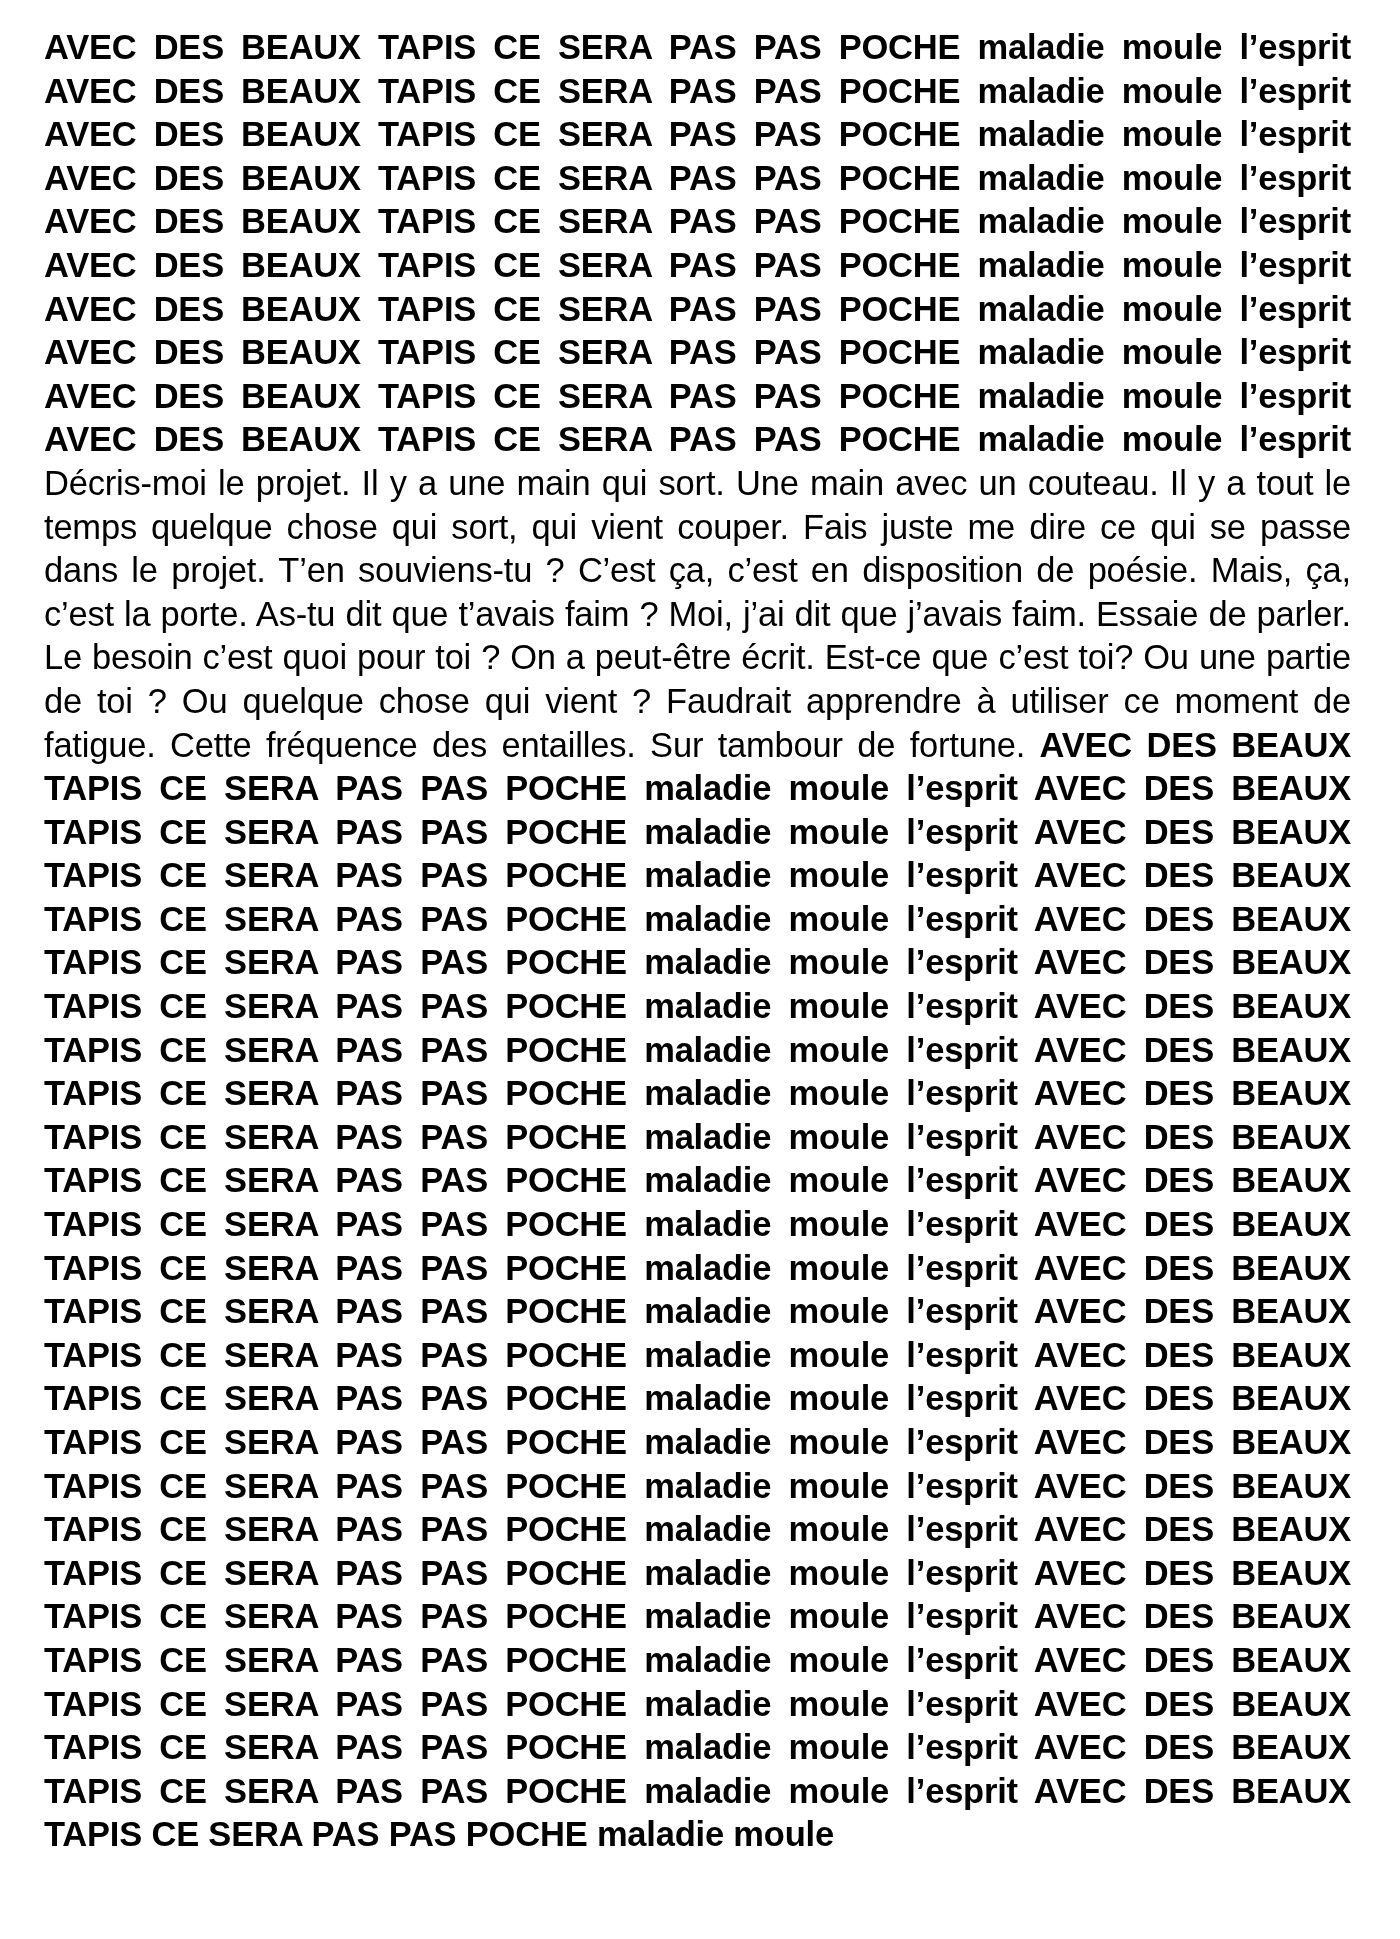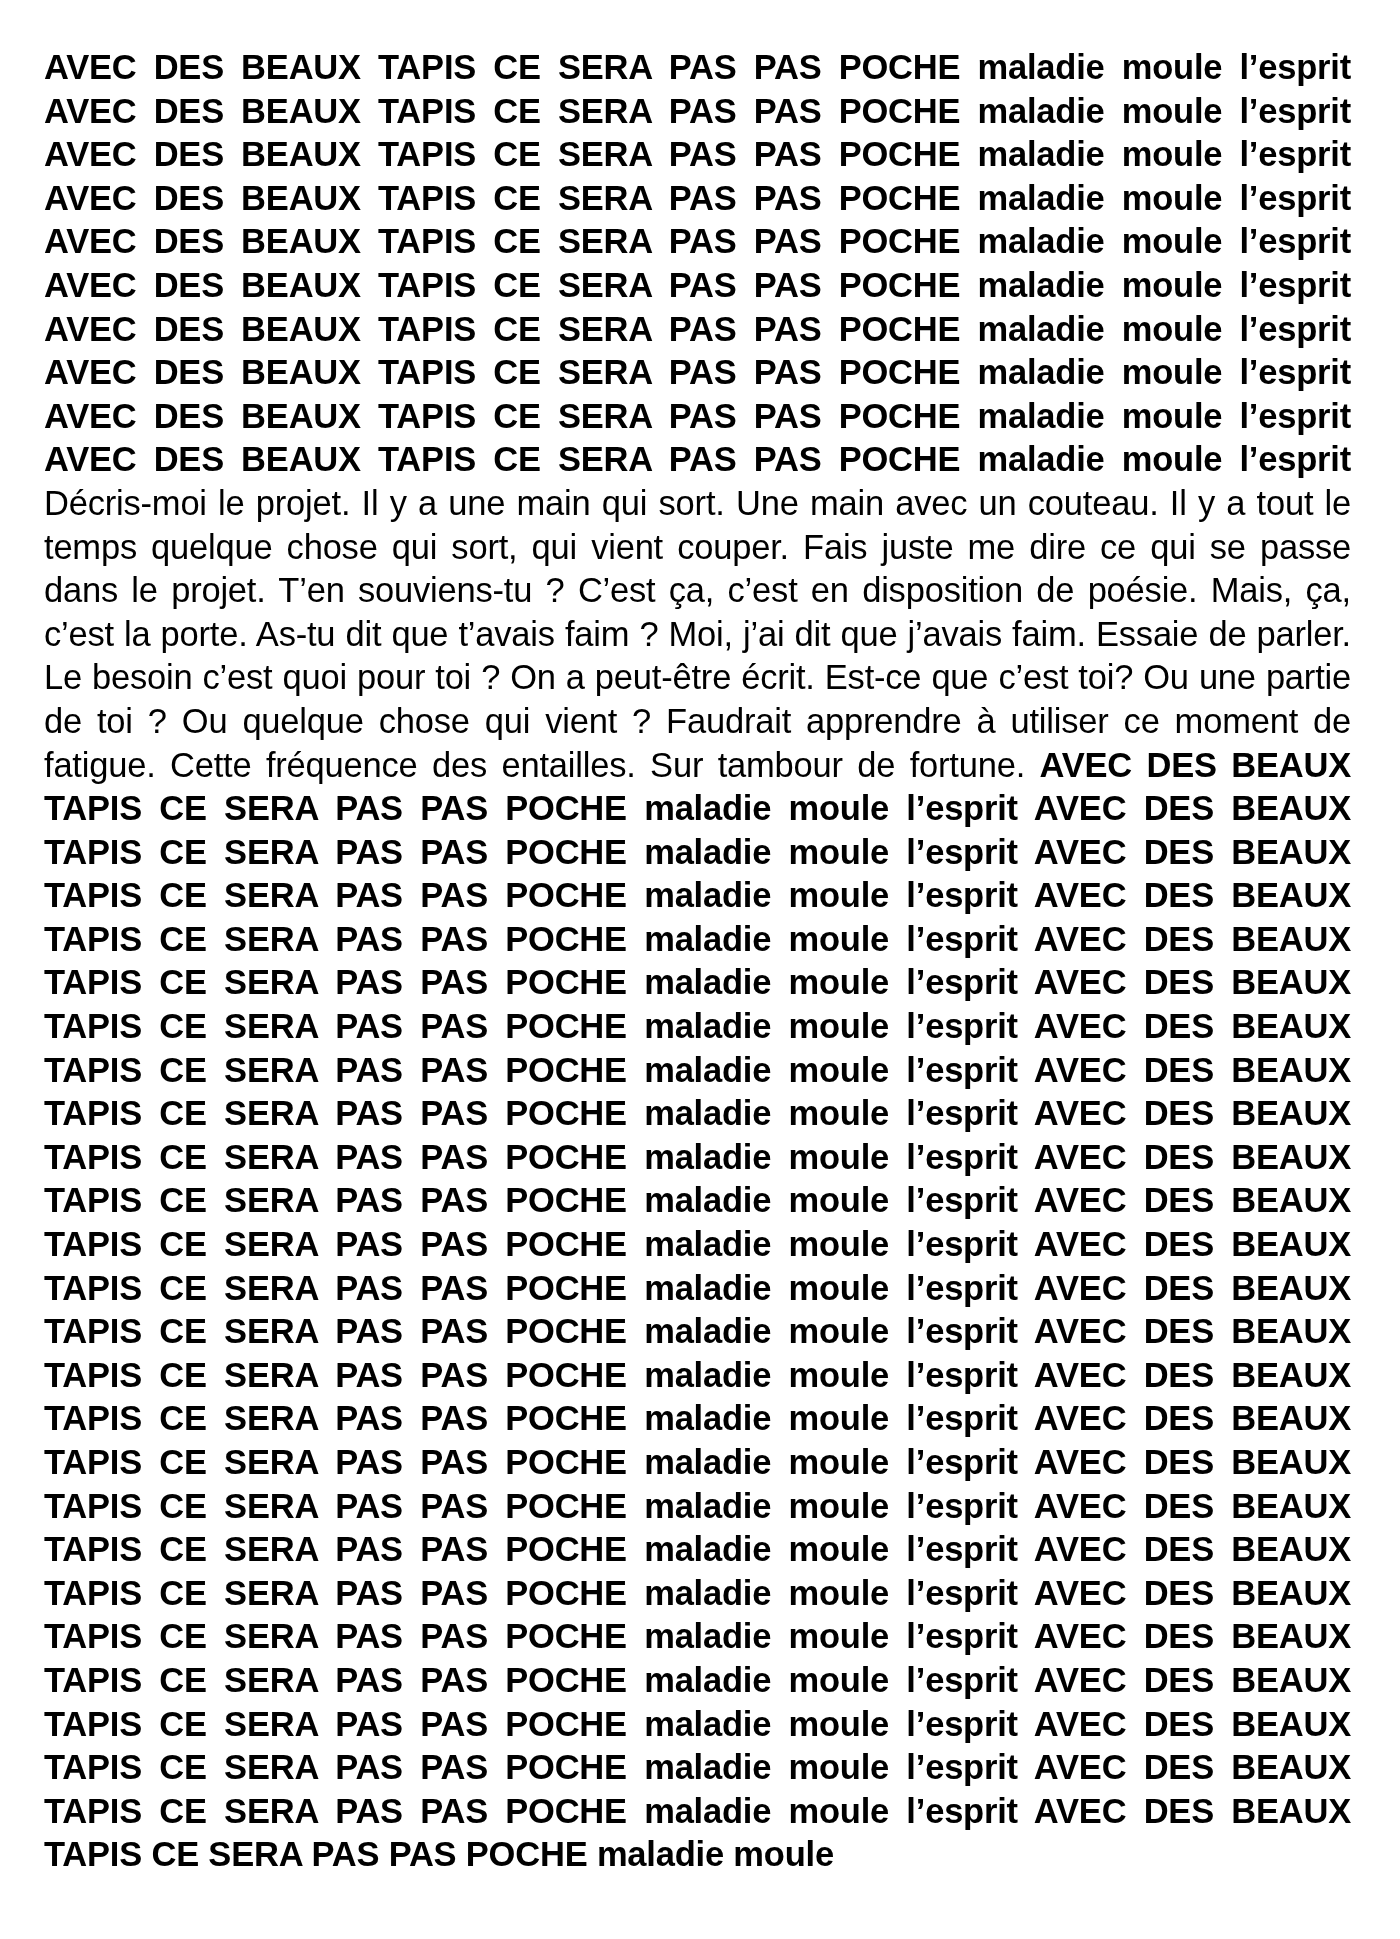--- a/index.html
+++ b/index.html
@@ -9,21 +9,21 @@
     }
     body {
       width: 1400px;
       height: 1939px;
       overflow: hidden;
       position: relative;
     }
     .page {
       position: absolute;
       left: 44px;
-      top: 46px;
+      top: 26px;
       width: 1307px;
       font-family: "Liberation Sans", sans-serif;
       font-size: 34.5px;
       line-height: 43.6px;
       color: #000000;
       text-align: justify;
       word-spacing: 0px;
       letter-spacing: -0.2px;
       font-stretch: condensed;
     }

